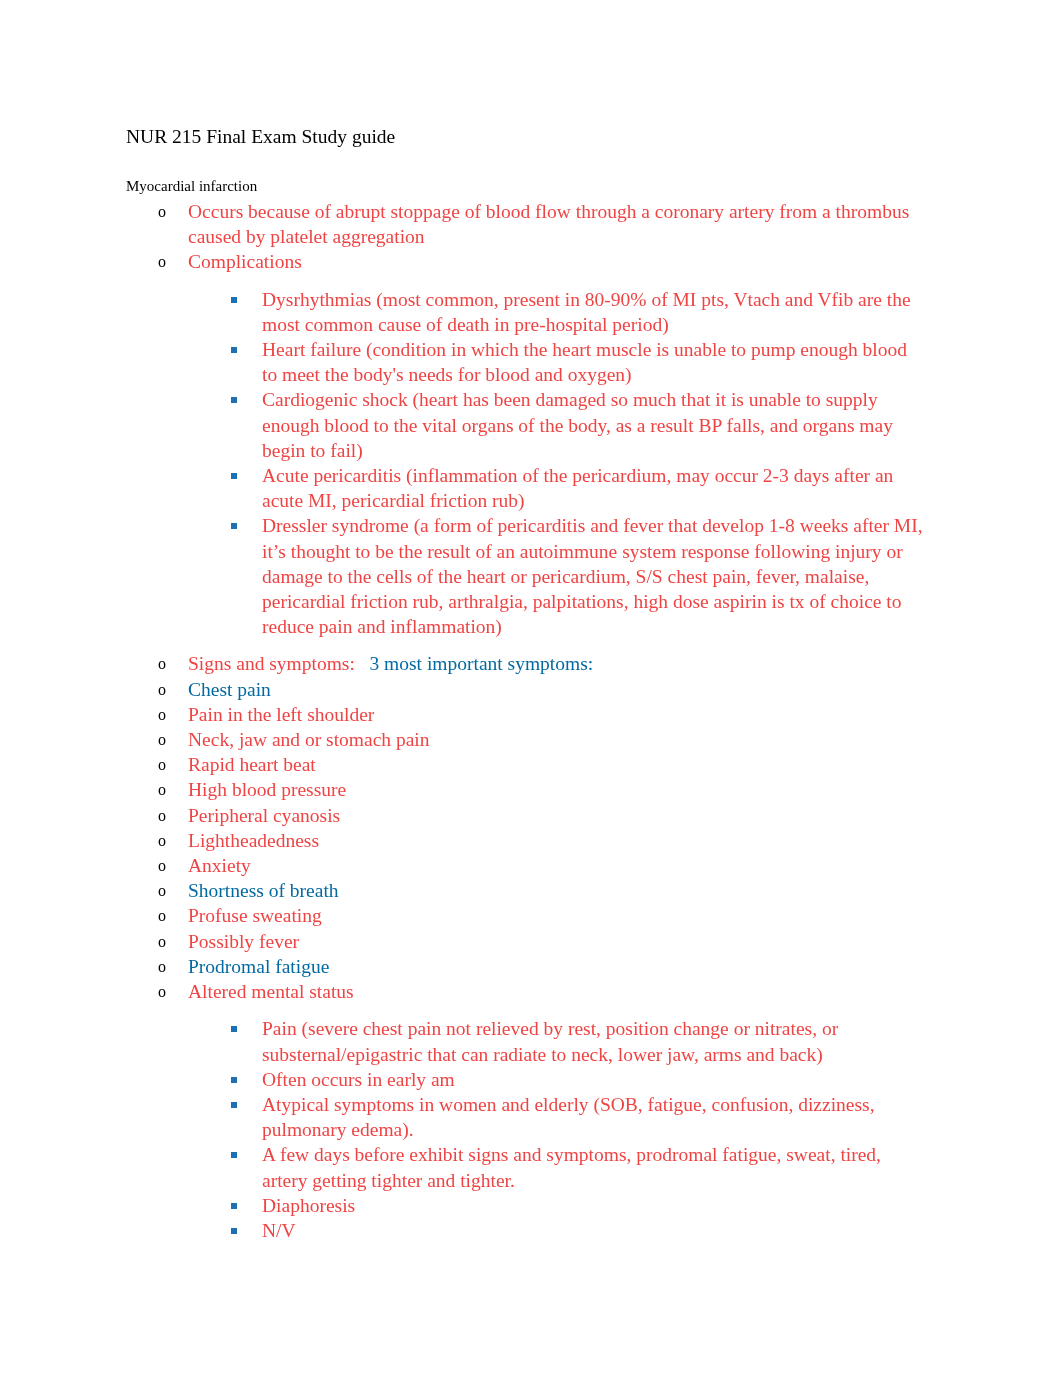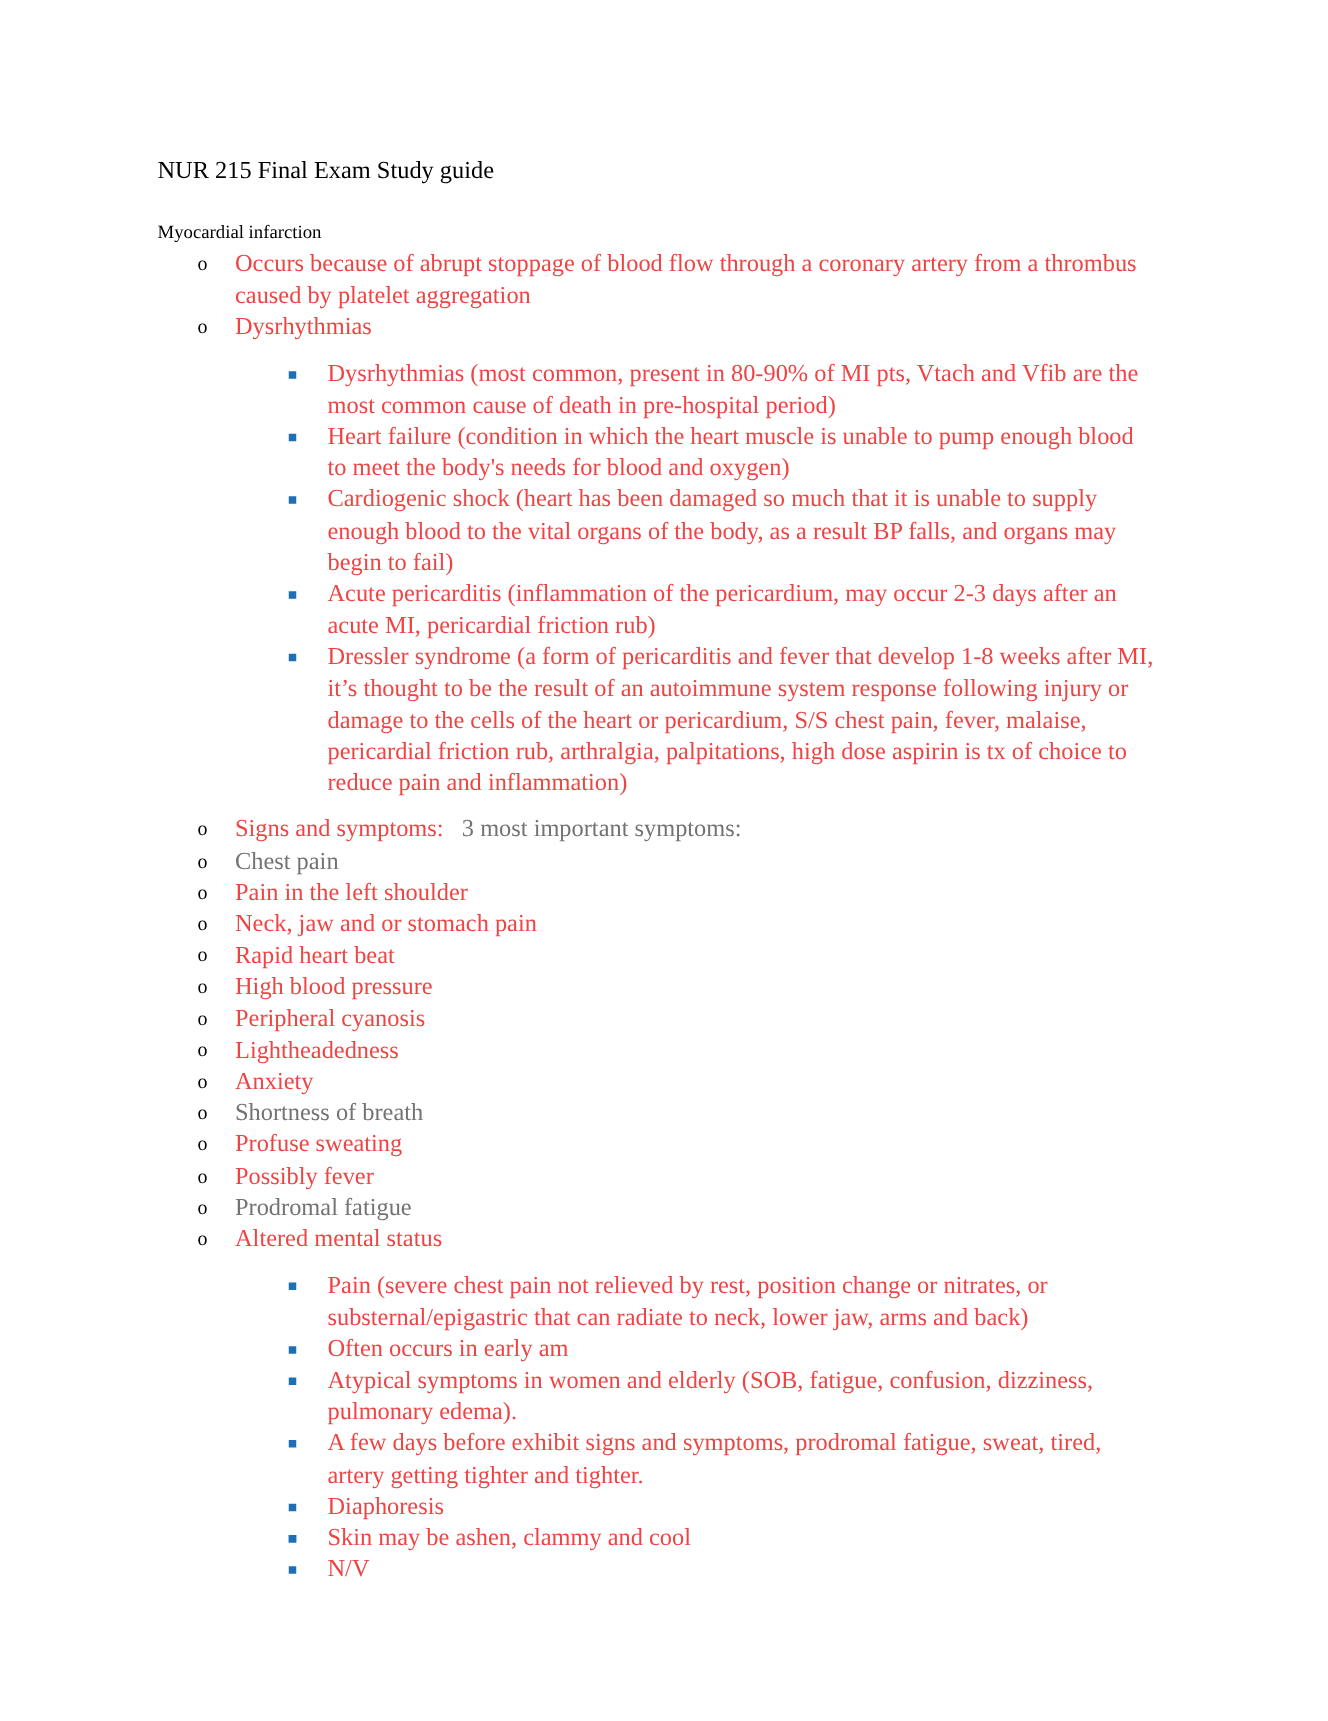--- a/index.html
+++ b/index.html
@@ -78,21 +78,21 @@
     top: 10px;
     width: 6px;
     height: 6px;
     background: #1F6FB5;
     display: block;
   }
   .txt {
     display: inline;
   }
   .blue { color: #ef4444; }
-  .red  { color: #737373; }
+  .red  { color: #0369a1; }
 
   .wrapbox {
     display: block;
     max-width: 812px;
   }
   li.lvl2-item .wrapbox { max-width: 690px; }
 </style>
 </head>
 <body>
 
@@ -106,21 +106,21 @@
 
   <ul class="lvl1">
 
     <li class="item lvl1-item">
       <span class="bullet-o">o</span>
       <span class="wrapbox txt blue">Occurs because of abrupt stoppage of blood flow through a coronary artery from a thrombus caused by platelet aggregation</span>
     </li>
 
     <li class="item lvl1-item">
       <span class="bullet-o">o</span>
-      <span class="wrapbox txt blue">Dysrhythmias</span>
+      <span class="wrapbox txt blue">Complications</span>
     </li>
 
     <ul class="lvl2">
       <li class="item lvl2-item">
         <span class="bullet-sq"></span>
         <span class="wrapbox txt blue">Dysrhythmias (most common, present in 80-90% of MI pts, Vtach and Vfib are the most common cause of death in pre-hospital period)</span>
       </li>
       <li class="item lvl2-item">
         <span class="bullet-sq"></span>
         <span class="wrapbox txt blue">Heart failure (condition in which the heart muscle is unable to pump enough blood to meet the body's needs for blood and oxygen)</span>
@@ -216,21 +216,20 @@
       </li>
       <li class="item lvl2-item">
         <span class="bullet-sq"></span>
         <span class="wrapbox txt blue">Diaphoresis</span>
       </li>
       <li class="item lvl2-item">
         <span class="bullet-sq"></span>
       </li>
       <li class="item lvl2-item">
         <span class="bullet-sq"></span>
-        <span class="wrapbox txt blue">Skin may be ashen, clammy and cool</span>
       </li>
       <li class="item lvl2-item">
         <span class="bullet-sq"></span>
         <span class="wrapbox txt blue">N/V</span>
       </li>
     </ul>
 
   </ul>
 
 </div>

